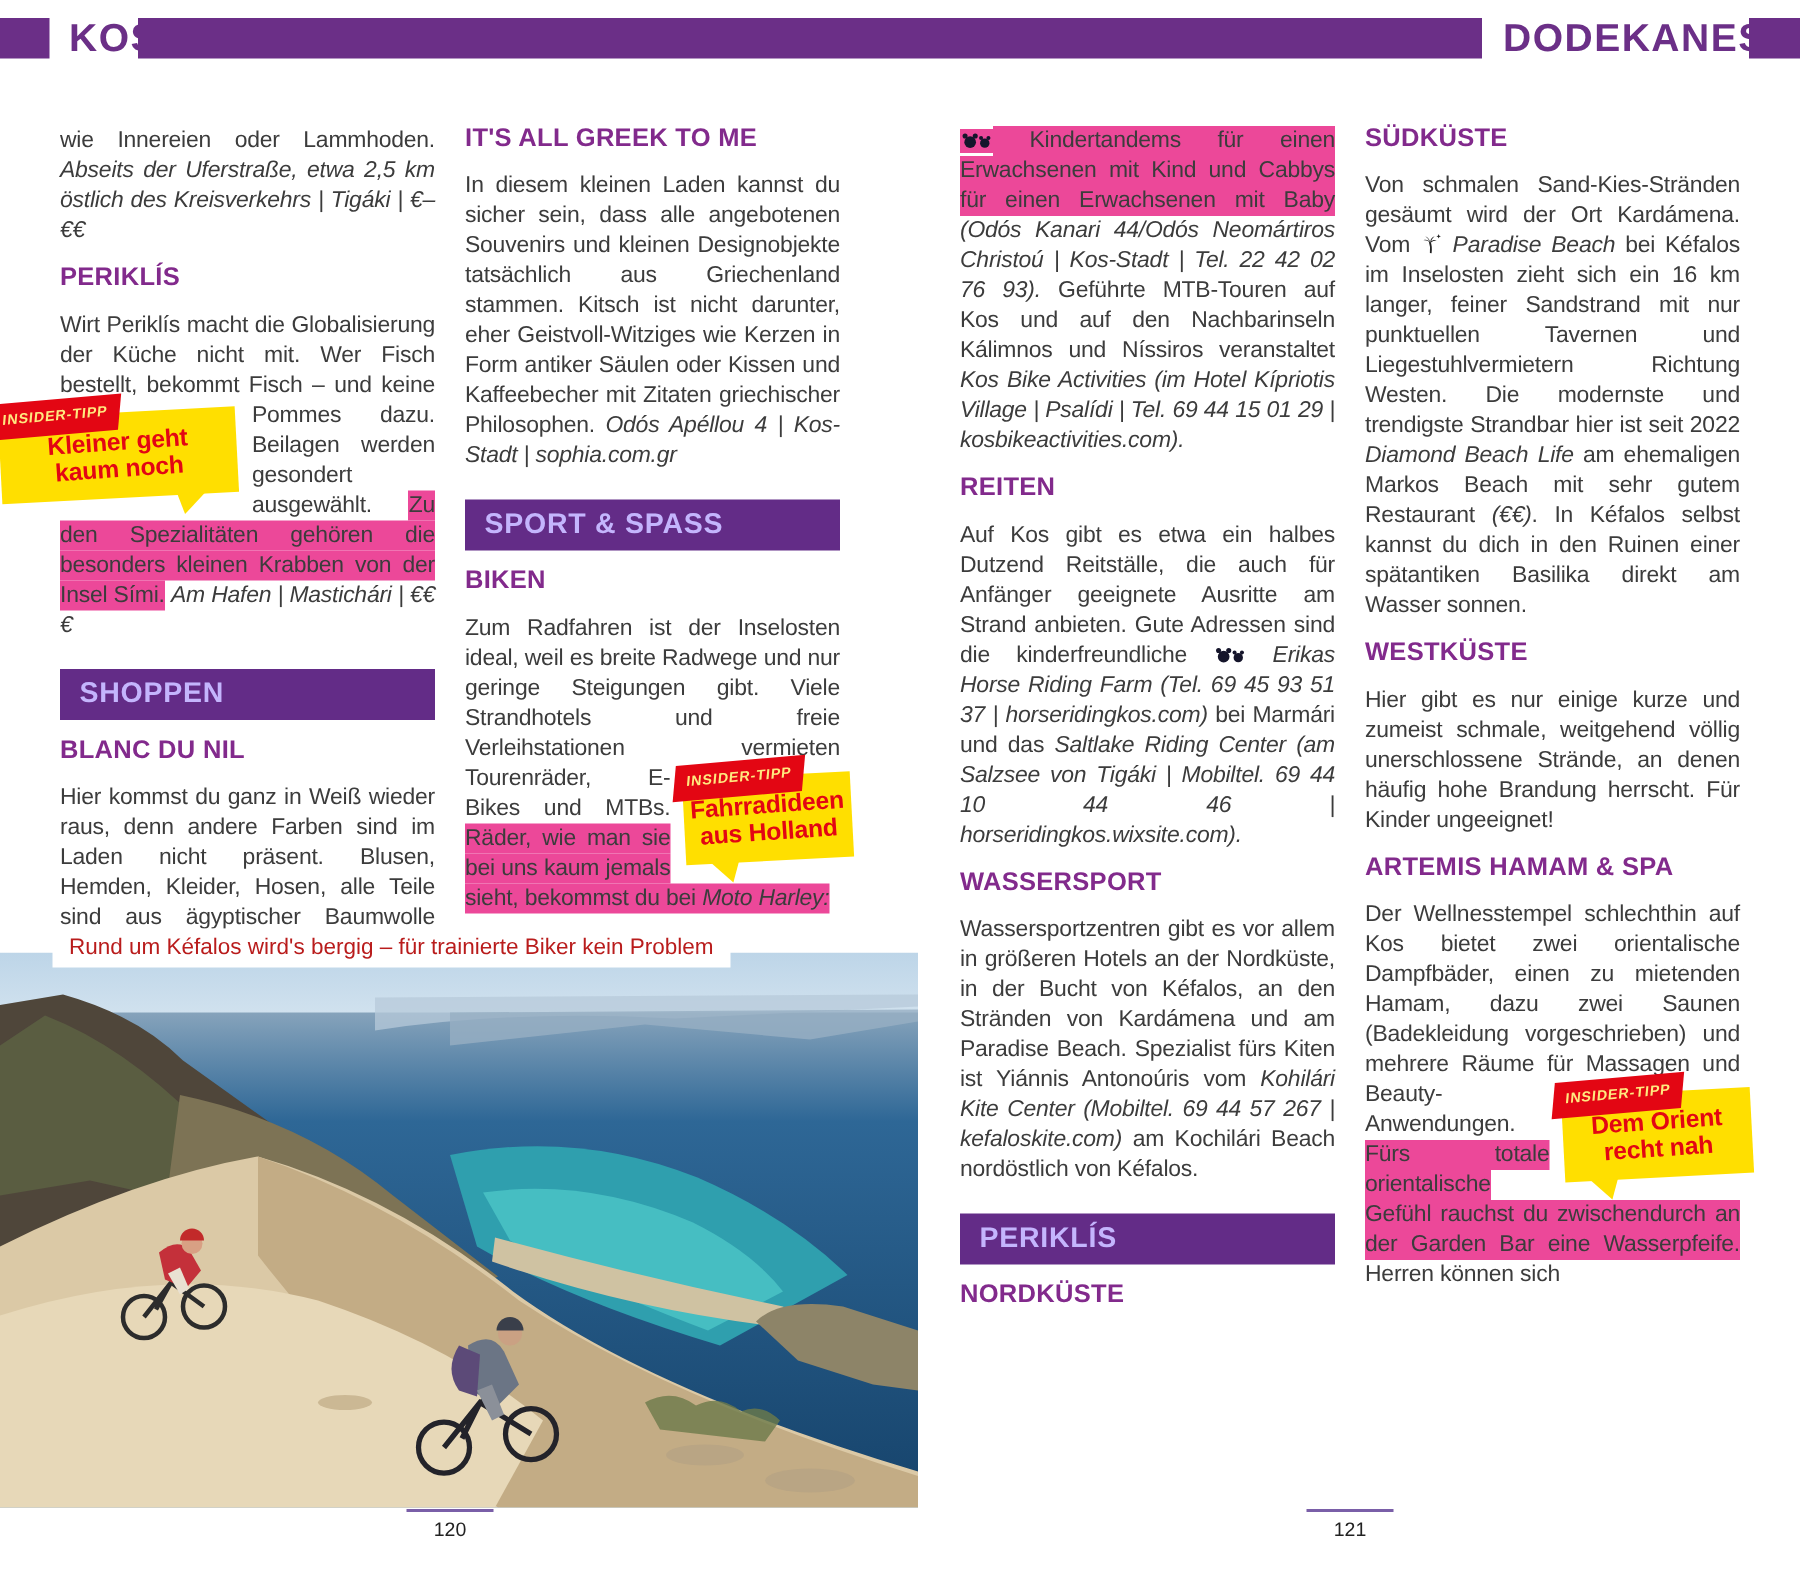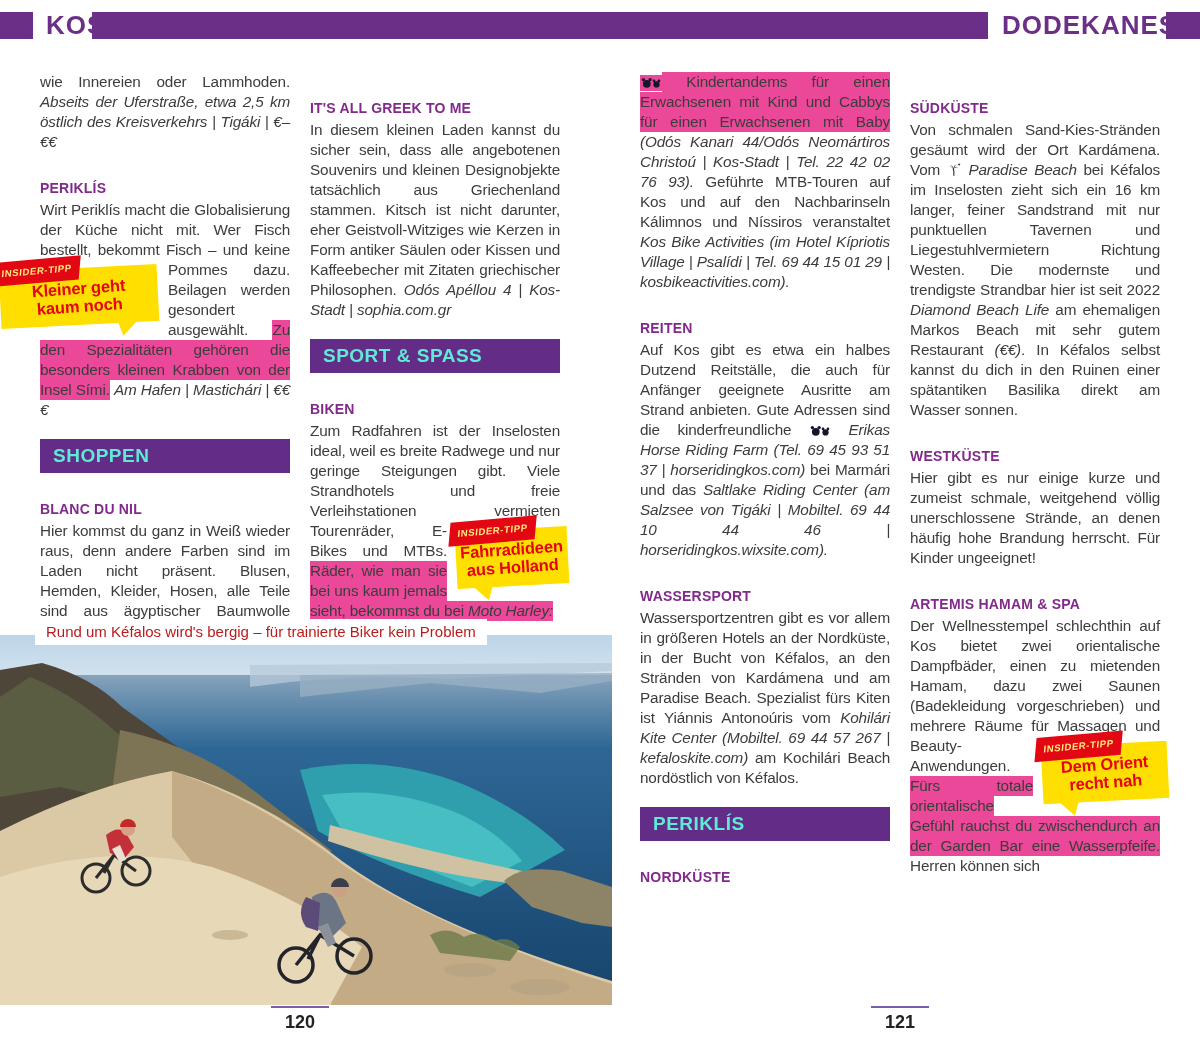--- a/index.html
+++ b/index.html
@@ -9,23 +9,23 @@
   .hblock{position:absolute;top:12px;height:27px;background:#6b2f87;}
   #hb-left{left:0;width:33px;}
   #hb-right{right:0;width:34px;}
   #hbar{left:92px;width:896px;}
   .hlabel{position:absolute;top:10px;font-weight:bold;font-size:26px;color:#6b2f87;letter-spacing:1px;}
   #kos{left:46px;}
   #dodekanes{left:1002px;}
   
   .col{position:absolute;top:72px;width:250px;}
   #col0{left:40px}#col1{left:310px}#col2{left:640px}#col3{left:910px}
-  .bp{margin:0 0 11px;font-size:15.3px;line-height:20px;text-align:justify;letter-spacing:-0.15px;}
-  .eh{color:#822a8c;font-weight:bold;font-size:14px;margin:28px 0 4px;letter-spacing:0.2px;}
-  .secbar{background:#632c87;color:#5eead4;font-weight:bold;font-size:19px;padding:6px 0 6px 13px;
+  .bp{margin:12px 0 11px;font-size:15.3px;line-height:20px;text-align:justify;letter-spacing:-0.15px;}
+  .eh{color:#822a8c;font-weight:bold;font-size:17px;margin:10px 0 4px;letter-spacing:0.2px;}
+  .secbar{background:#632c87;color:#c4b5fd;font-weight:bold;font-size:19px;padding:6px 0 6px 13px;
           margin:19px 0 9px;letter-spacing:0.5px;}
   .it{font-style:italic;}
   .hl{background:#ec4899;padding:1px 0 2px;box-decoration-break:clone;-webkit-box-decoration-break:clone;}
   .icn{display:inline-block;vertical-align:-2px;line-height:0;}
   
   .tip{position:relative;background:#ffdf00;color:#e30613;font-weight:bold;text-align:center;
        padding:11px 4px 9px;margin:8px 0 14px;transform:rotate(-3deg);}
   .tip.left{float:left;margin-left:-40px;margin-right:10px;}
   .tip.right{float:right;margin-right:-8px;margin-left:9px;}
   .tip .txt{font-size:16.5px;line-height:1.12;transform:rotate(-1deg);}
@@ -35,21 +35,21 @@
   .tip::after{content:"";position:absolute;bottom:-13px;width:0;height:0;border-style:solid;}
   .tip.left::after{right:20px;border-width:14px 19px 0 0;border-color:#ffdf00 transparent transparent transparent;transform:skewX(18deg);}
   .tip.right::after{left:14px;border-width:14px 0 0 19px;border-color:#ffdf00 transparent transparent transparent;transform:skewX(-18deg);}
   
   #photo{position:absolute;left:0;top:635px;width:612px;height:370px;z-index:2;}
   #caption{position:absolute;left:35px;top:619px;z-index:3;background:#fff;padding:4px 11px 5px;
        font-size:15px;color:#b91c1c;}
   
   .pagenum{position:absolute;top:1006px;width:120px;text-align:center;z-index:4;}
   .pagenum .rule{width:58px;height:2px;background:#7a5fa8;margin:0 auto 4px;}
-  .pagenum .num{font-weight:bold;font-size:18px;color:#222;}
+  .pagenum .num{font-weight:normal;font-size:13px;color:#222;}
   #pn-left{left:240px;}
   #pn-right{left:840px;}
 </style>
 </head>
 <body>
 
 <div class="page">
 
   <div class="hblock" id="hb-left"></div>
   <div class="hlabel" id="kos">KOS</div>

